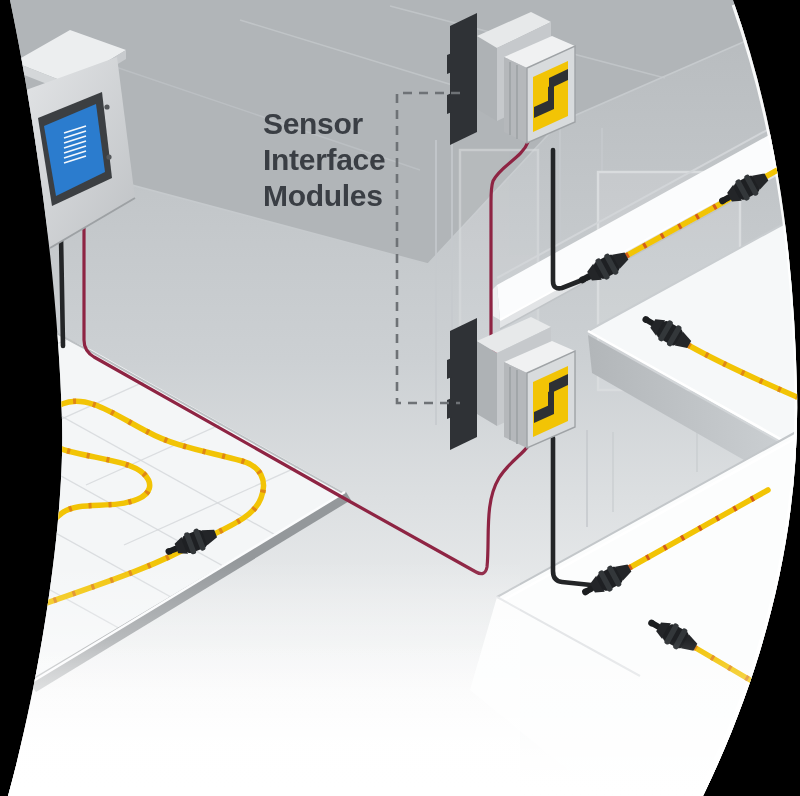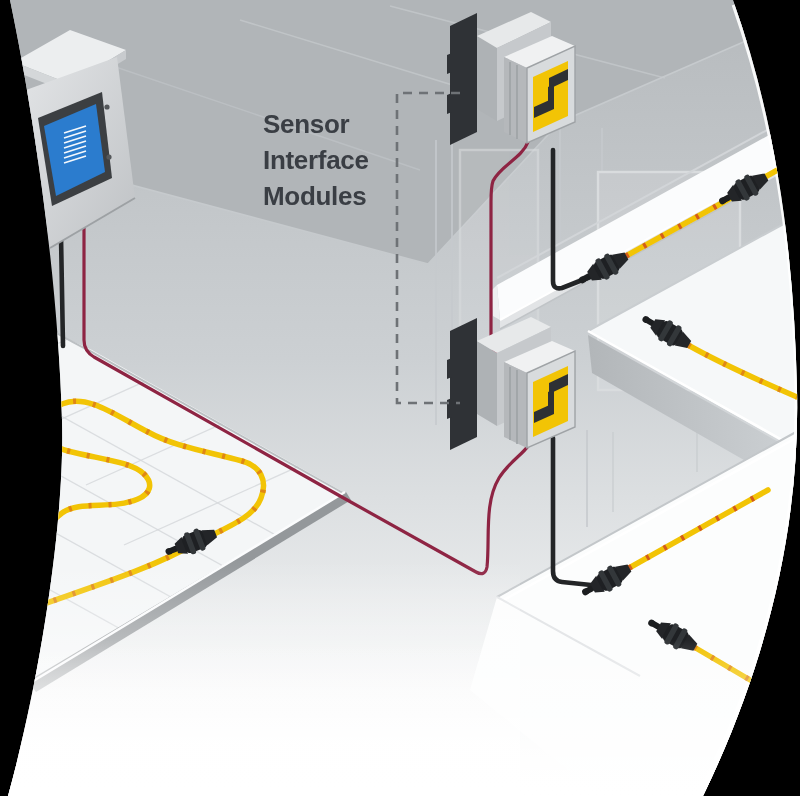--- a/index.html
+++ b/index.html
@@ -1,20 +1,20 @@
 <!DOCTYPE html>
 <html style="--accent-yellow: #F2C405; --wire-red: #8E2443; --cable-black: #232527; --screen-blue: #2B7CCE; --label-text: #3A3E44; --dash-gray: #6E7276; --backdrop-black: #000000;"><head>
 <meta charset="utf-8">
 <style>
   html,body{margin:0;padding:0;background:#000;}
   #stage{position:relative;width:800px;height:796px;overflow:hidden;background:var(--backdrop-black,#000);
          font-family:"Liberation Sans",sans-serif;}
   #scene-svg{position:absolute;left:0;top:0;}
   .label-text{position:absolute;left:263px;top:106px;width:180px;
-      font-size:26px;line-height:36px;font-weight:700;letter-spacing:-0.3px;
+      font-size:30px;line-height:36px;font-weight:700;letter-spacing:-0.3px;
       color:var(--label-text,#3A3E44);white-space:pre-line;}
   
   .yellow-cable{stroke:var(--accent-yellow,#F2C405);stroke-width:5.5;fill:none;stroke-linecap:round;}
   .cable-ticks{stroke:#dd7d18;stroke-width:5.5;fill:none;stroke-dasharray:3 17;opacity:.85;stroke-linecap:butt;}
   .cable-ticks-red{stroke:#cf4a20;}
   .red-wire{stroke:var(--wire-red,#8E2443);stroke-width:3.2;fill:none;stroke-linecap:round;}
   .black-cable{stroke:var(--cable-black,#232527);stroke-width:4.6;fill:none;stroke-linecap:round;}
   .screen-fill{fill:var(--screen-blue,#2B7CCE);}
   .module-label-fill{fill:var(--accent-yellow,#F2C405);}
   .bracket{stroke:var(--dash-gray,#6E7276);stroke-width:2.6;fill:none;stroke-dasharray:9 7;}

